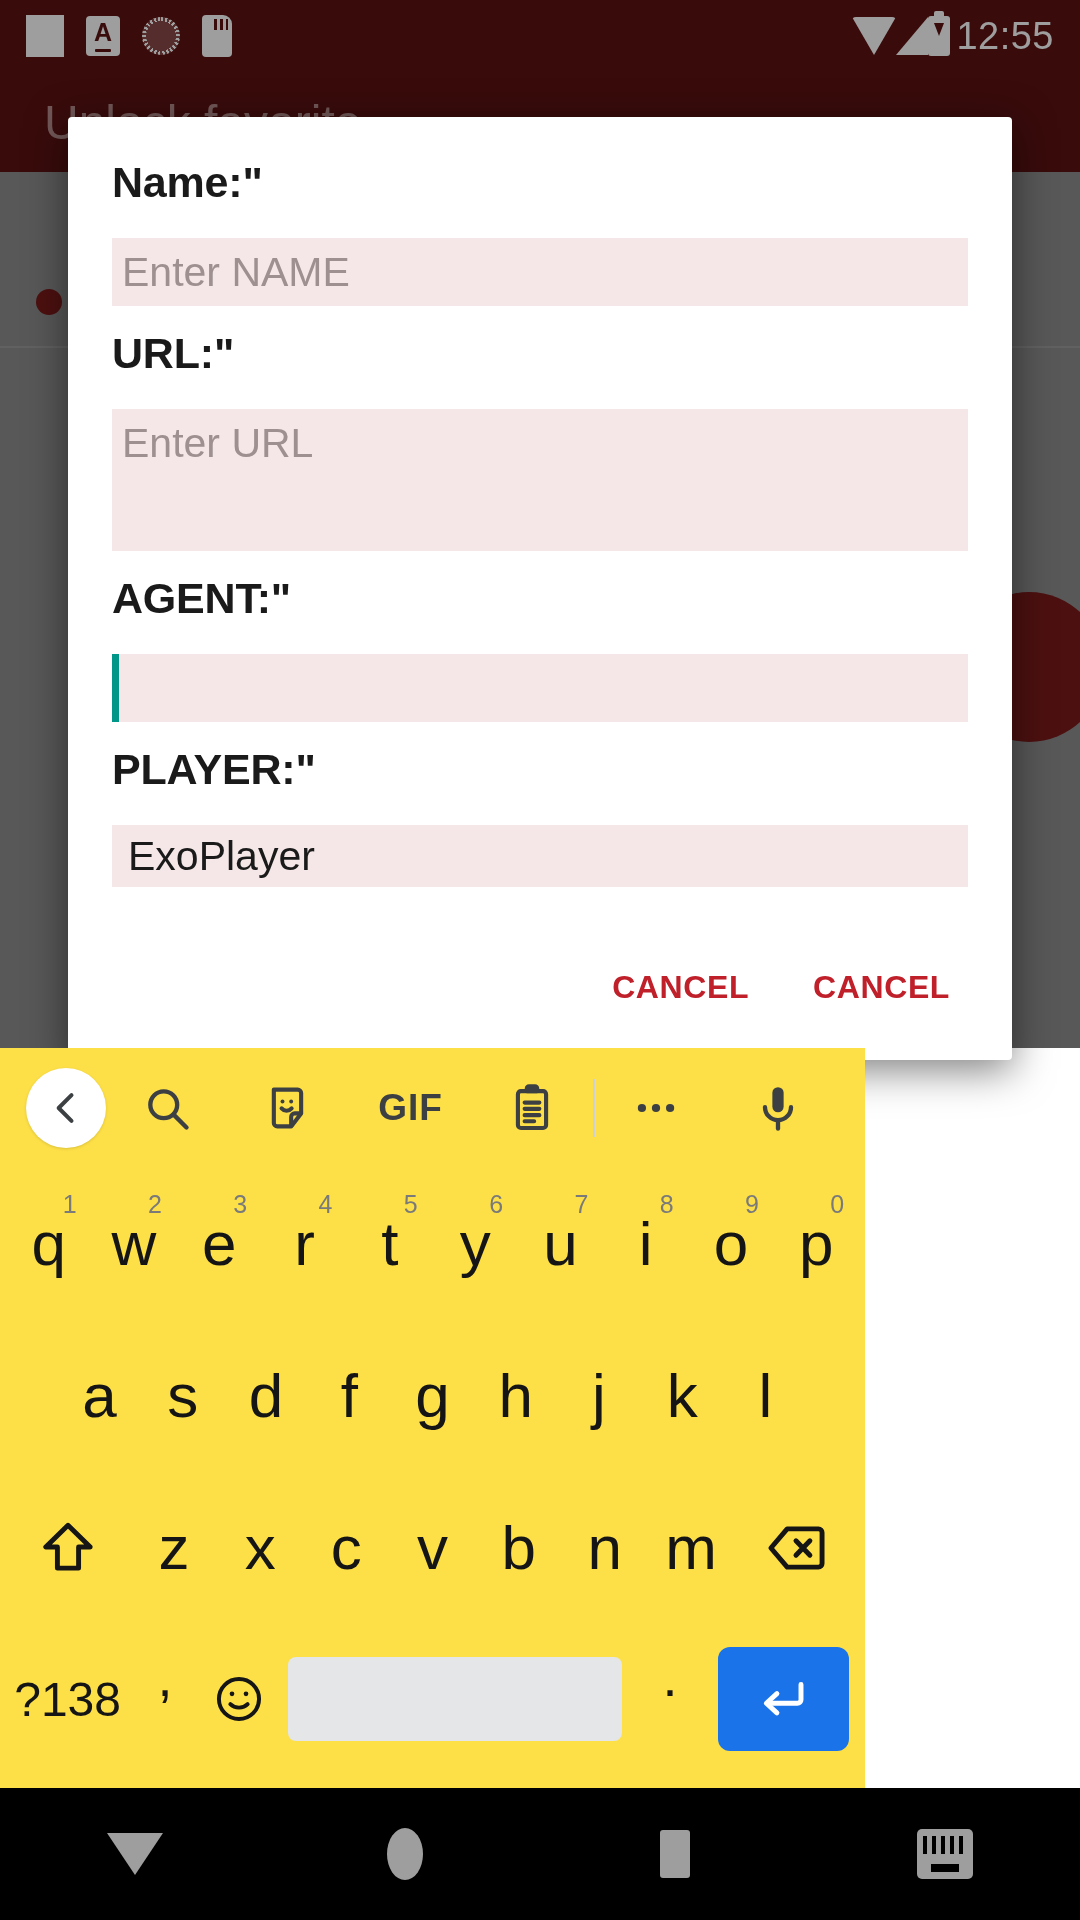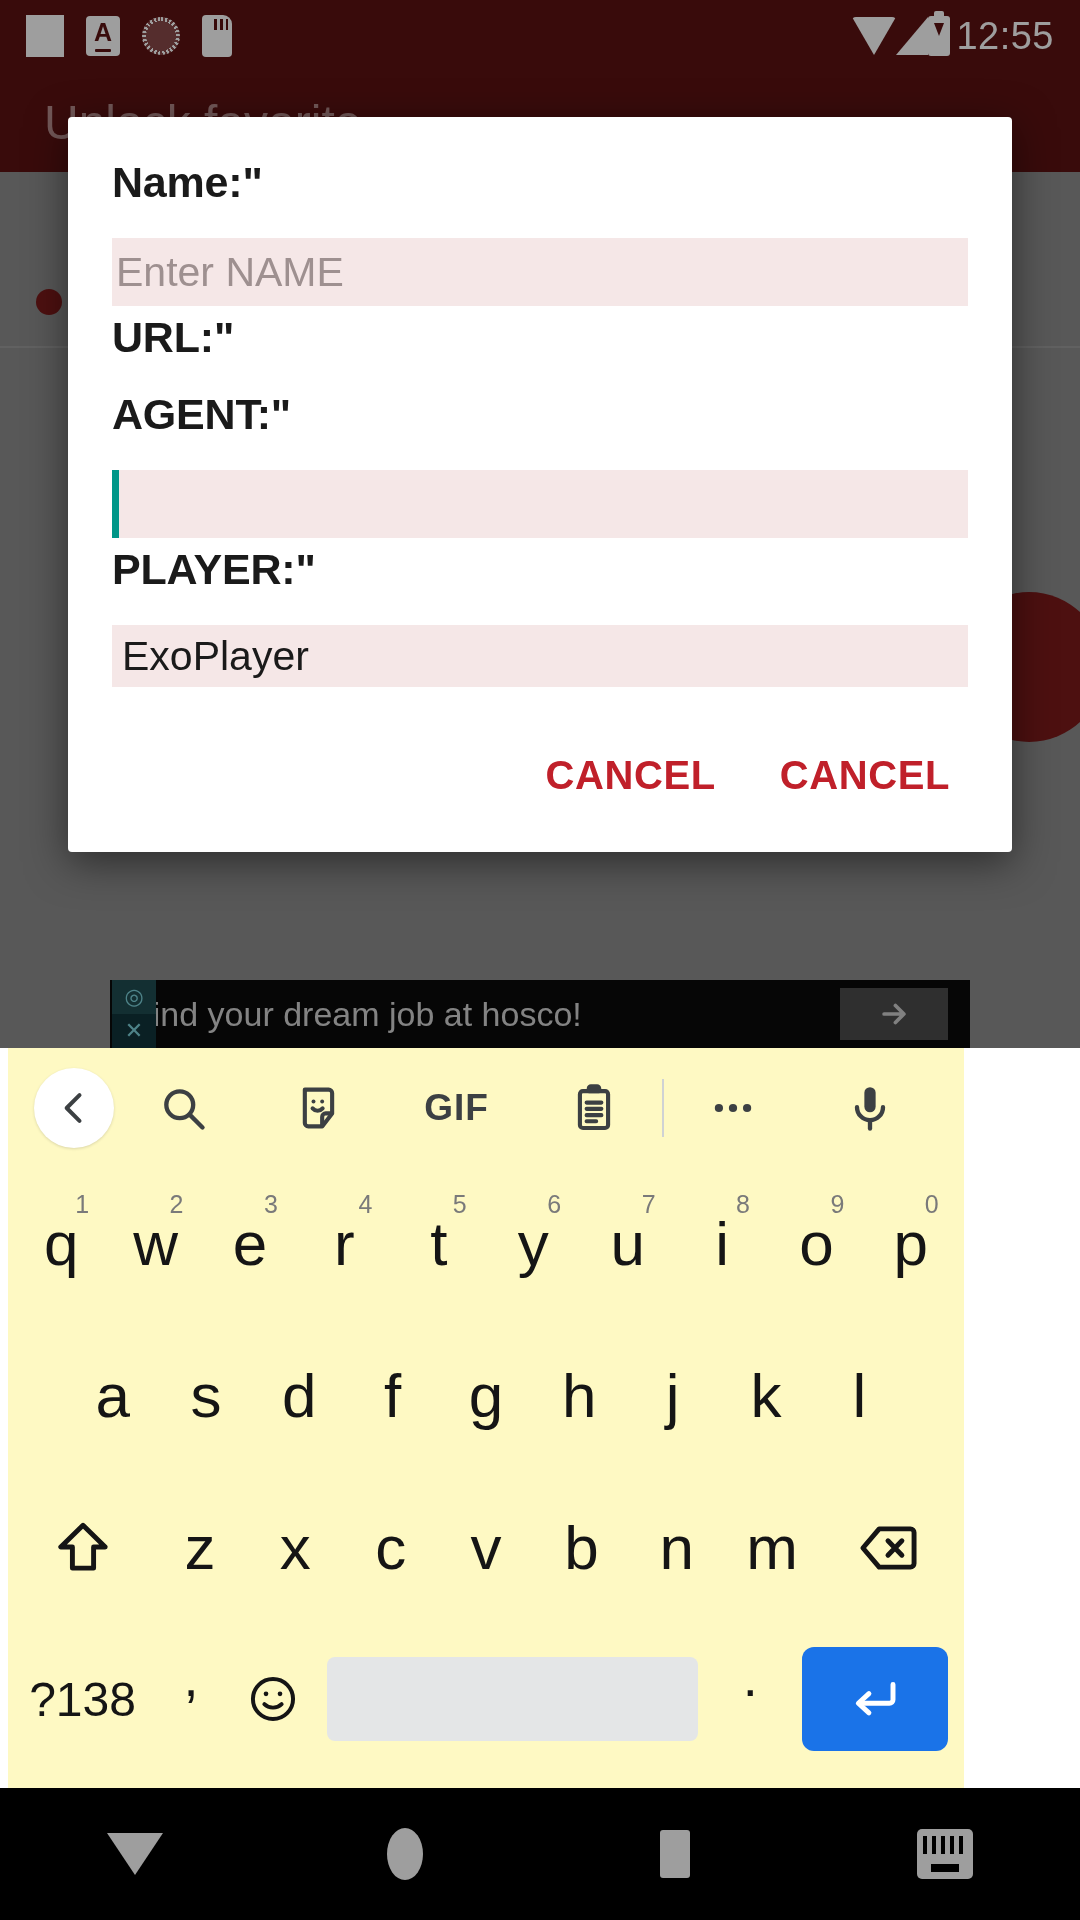--- a/index.html
+++ b/index.html
@@ -249,22 +249,22 @@
     letter-spacing: -0.2px;
   }
   .field-label.tight { margin-top: 6px; }
 
   .field-input {
     position: relative;
     background: #f5e7e7;
     width: 100%;
     display: flex;
     align-items: flex-start;
-    padding: 14px 18px 14px 4px;
-    margin-bottom: 10px;
+    padding: 14px 18px 14px 10px;
+    margin-bottom: 26px;
   }
   .field-input.h-name   { height: 68px; align-items: center; }
   .field-input.h-url    { height: 142px; }
   .field-input.h-agent  { height: 68px; align-items: center; }
   .field-input.h-player { height: 62px; align-items: center; }
 
   .placeholder {
     font-size: 41px;
     color: #9e9090;
     line-height: 1;
@@ -289,35 +289,35 @@
     justify-content: flex-end;
     align-items: center;
     gap: 28px;
     padding: 46px 0 44px 0;
   }
   .dlg-btn {
     background: none;
     border: none;
     color: #c0202a;
     font-family: "Liberation Sans", sans-serif;
-    font-size: 40px;
+    font-size: 32px;
     font-weight: bold;
     letter-spacing: 0.6px;
     padding: 10px 18px;
     cursor: pointer;
   }
 
   
   .keyboard {
     position: absolute;
-    left: 8px;
+    left: 0;
     top: 1048px;
-    width: 956px;
+    width: 865px;
     height: 740px;
-    background: #fef9c3;
+    background: #fde047;
   }
   .kb-toolbar {
     height: 120px;
     display: flex;
     align-items: center;
     padding: 0 26px;
   }
   .kb-back {
     width: 80px; height: 80px;
     border-radius: 50%;
@@ -532,20 +532,23 @@
   </div>
 
   <div class="dialog">
 
     <div class="field-label">Name:"</div>
     <div class="field-input h-name">
       <span class="placeholder">Enter NAME</span>
     </div>
 
     <div class="field-label tight">URL:"</div>
+    <div class="field-input h-url">
+      <span class="placeholder">Enter URL</span>
+    </div>
 
     <div class="field-label tight">AGENT:"</div>
     <div class="field-input h-agent">
       <span class="caret"></span>
     </div>
 
     <div class="field-label tight">PLAYER:"</div>
     <div class="field-input h-player">
       <span class="value-text">ExoPlayer</span>
     </div>

